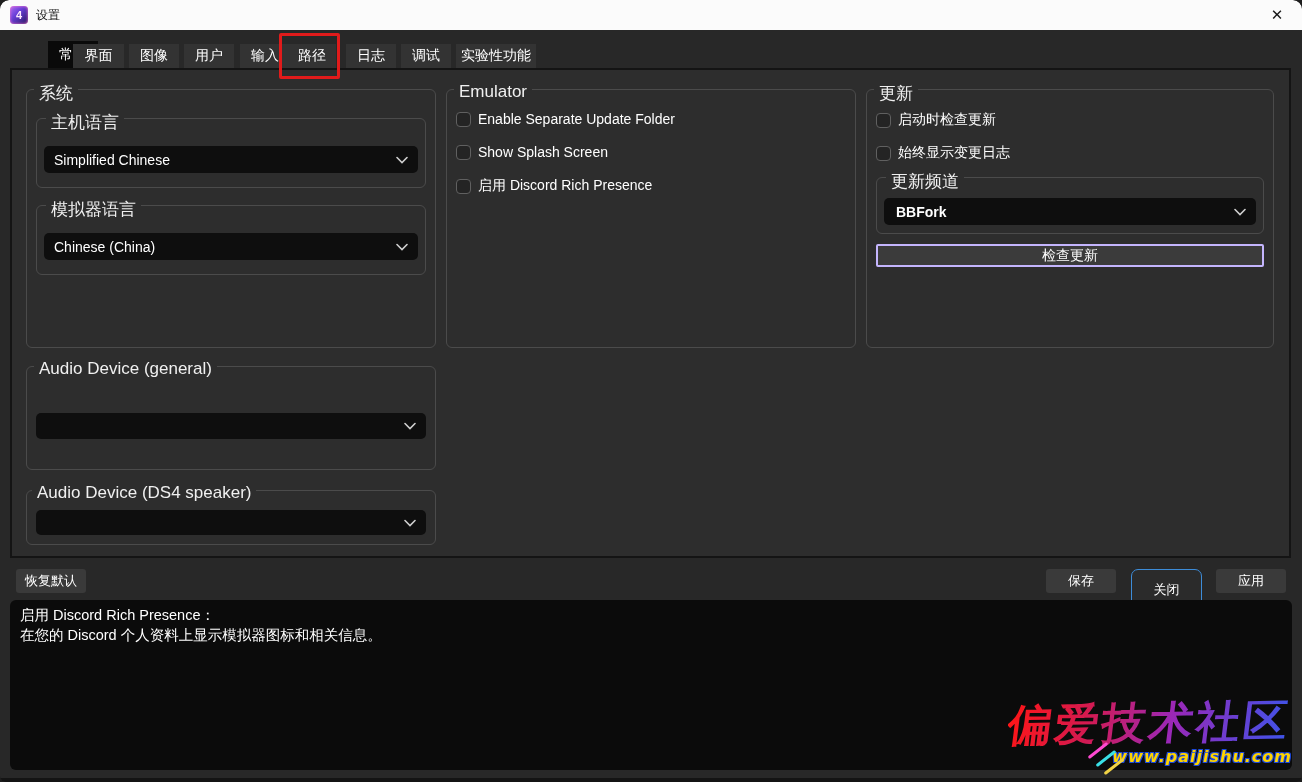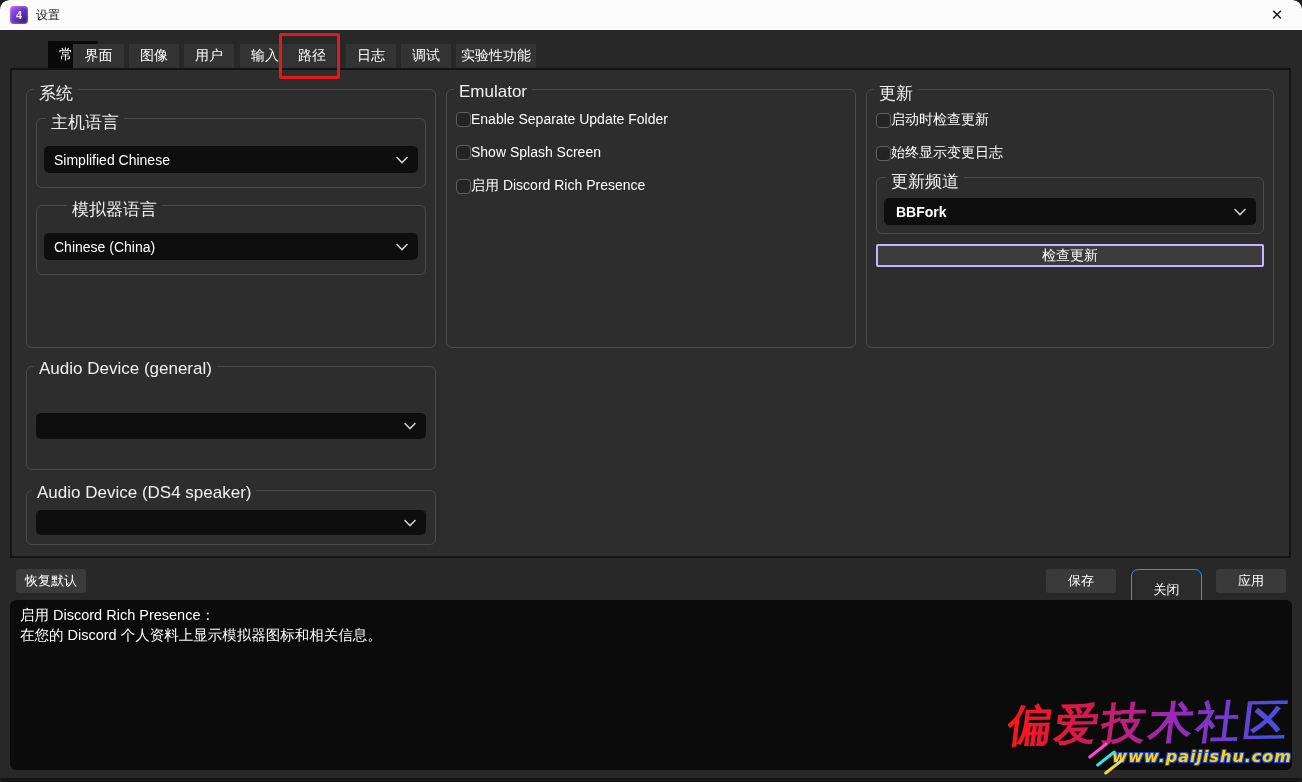--- a/index.html
+++ b/index.html
@@ -62,21 +62,21 @@
   
   .combo {
     position:absolute; background:#0e0e0e; border-radius:5px;
     display:flex; align-items:center; padding:0 10px;
     color:#ffffff; font-size:14px; font-weight:500;
   }
   .combo .chev { margin-left:auto; display:flex; align-items:center; }
 
   
   .checkrow {
-    position:absolute; display:flex; align-items:center; 
+    position:absolute; display:flex; align-items:center; gap:7px;
     color:#ffffff; font-size:14px; white-space:nowrap;
   }
   .checkbox {
     width:15px; height:15px; border:1px solid #606060;
     border-radius:4px; background:#242424; flex:0 0 auto;
   }
 
   
   .btn {
     position:absolute; display:flex; align-items:center; justify-content:center;
@@ -148,21 +148,21 @@
   <div class="combo" style="left:44px;top:146px;width:374px;height:27px;">
     <span>Simplified Chinese</span>
     <span class="chev">
       <svg width="12" height="8" viewBox="0 0 12 8">
           <path d="M1 1.5 L6 6.5 L11 1.5" stroke="#cfcfcf" stroke-width="1.6" fill="none" stroke-linecap="round"></path>
         </svg>
     </span>
   </div>
 
   <div class="groupbox" style="left:36px;top:205px;width:390px;height:70px;"></div>
-  <div class="legend" style="left:46px;top:198px;margin-left:21px;">模拟器语言</div>
+  <div class="legend" style="left:46px;top:198px;">模拟器语言</div>
   <div class="combo" style="left:44px;top:233px;width:374px;height:27px;">
     <span>Chinese (China)</span>
     <span class="chev">
       <svg width="12" height="8" viewBox="0 0 12 8">
           <path d="M1 1.5 L6 6.5 L11 1.5" stroke="#cfcfcf" stroke-width="1.6" fill="none" stroke-linecap="round"></path>
         </svg>
     </span>
   </div>
 
   <div class="groupbox" style="left:446px;top:89px;width:410px;height:259px;"></div>

